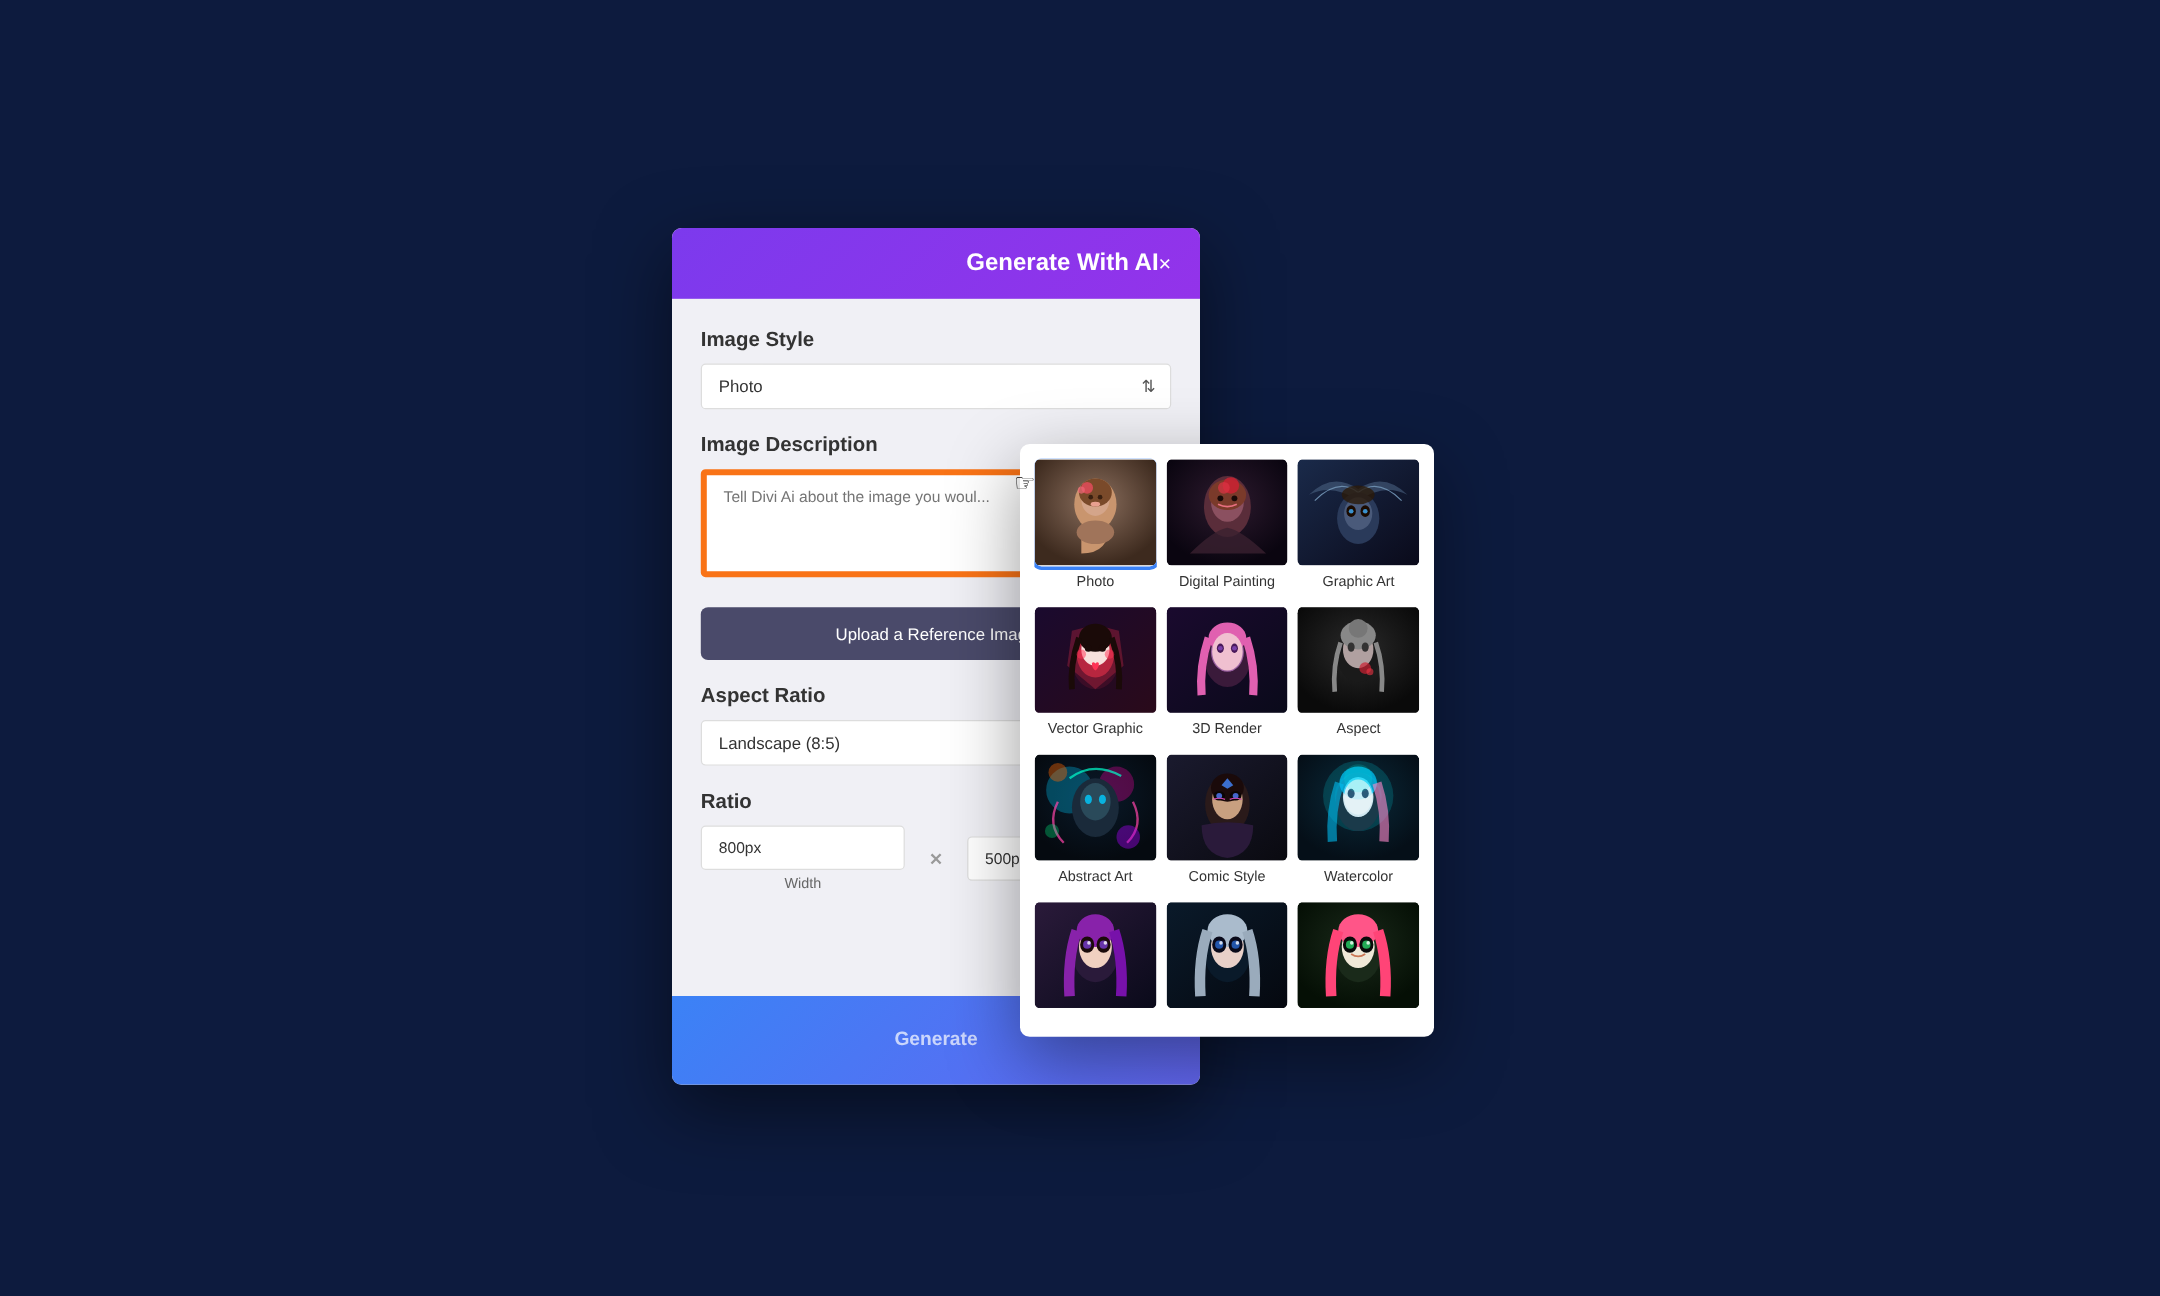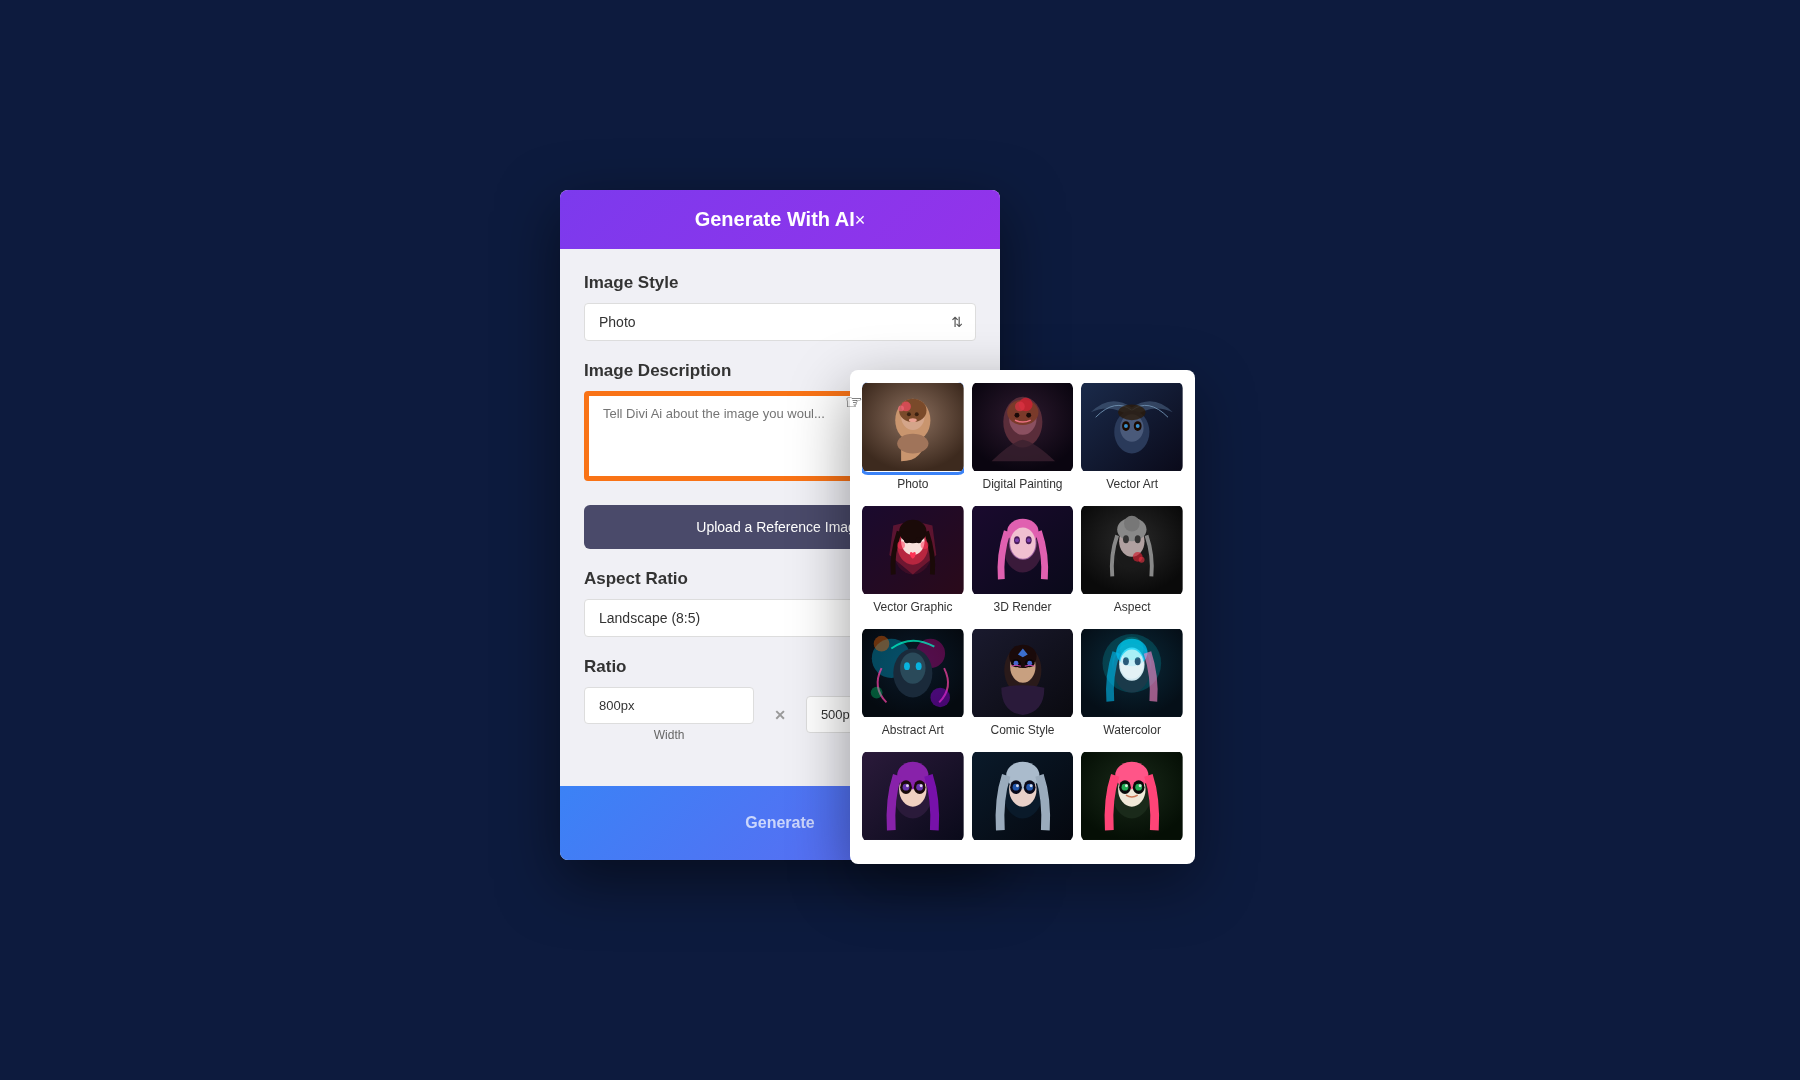--- a/index.html
+++ b/index.html
@@ -32,21 +32,21 @@
       overflow: hidden;
       box-shadow: 0 20px 60px rgba(0,0,0,0.5);
       z-index: 1;
     }
 
     .dialog-header {
       background: linear-gradient(135deg, #7c3aed, #9333ea);
       padding: 18px 24px;
       display: flex;
       align-items: center;
-      justify-content: center;
+      justify-content: flex-end;
     }
 
     .dialog-title {
       color: #fff;
       font-size: 20px;
       font-weight: 600;
     }
 
     .close-btn {
       color: #fff;
@@ -159,20 +159,21 @@
 
     .x-separator {
       color: #999;
       font-size: 14px;
       font-weight: 600;
     }
 
     .dialog-footer {
       background: linear-gradient(135deg, #3b82f6, #6366f1);
       padding: 16px 24px;
+      margin-top: 43px;
     }
 
     .generate-btn {
       width: 100%;
       padding: 12px;
       background: transparent;
       color: rgba(255,255,255,0.7);
       font-size: 16px;
       font-weight: 600;
       border: none;
@@ -376,21 +377,21 @@
             <ellipse cx="52" cy="50" rx="18" ry="22" fill="#2a3a5a"></ellipse>
             <ellipse cx="52" cy="46" rx="12" ry="14" fill="#4a5a7a"></ellipse>
 
             <ellipse cx="46" cy="44" rx="4" ry="5" fill="#1a0a00"></ellipse>
             <ellipse cx="58" cy="44" rx="4" ry="5" fill="#1a0a00"></ellipse>
             <circle cx="46" cy="44" r="2" fill="#3a90cc"></circle>
             <circle cx="58" cy="44" r="2" fill="#3a90cc"></circle>
             <ellipse cx="52" cy="30" rx="14" ry="8" fill="#2a1a0a" opacity="0.8"></ellipse>
           </svg>
         </div>
-        <span class="style-label">Vector Art</span>
+        <span class="style-label">Graphic Art</span>
       </div>
 
       <div class="style-item">
         <div class="style-img">
           <svg class="thumb-svg" viewBox="0 0 104 90" xmlns="http://www.w3.org/2000/svg">
             <defs>
               <linearGradient id="bg4" x1="0%" y1="0%" x2="100%" y2="100%">
                 <stop offset="0%" stop-color="#1a0a2e"></stop>
                 <stop offset="100%" stop-color="#2a0a1a"></stop>
               </linearGradient>

